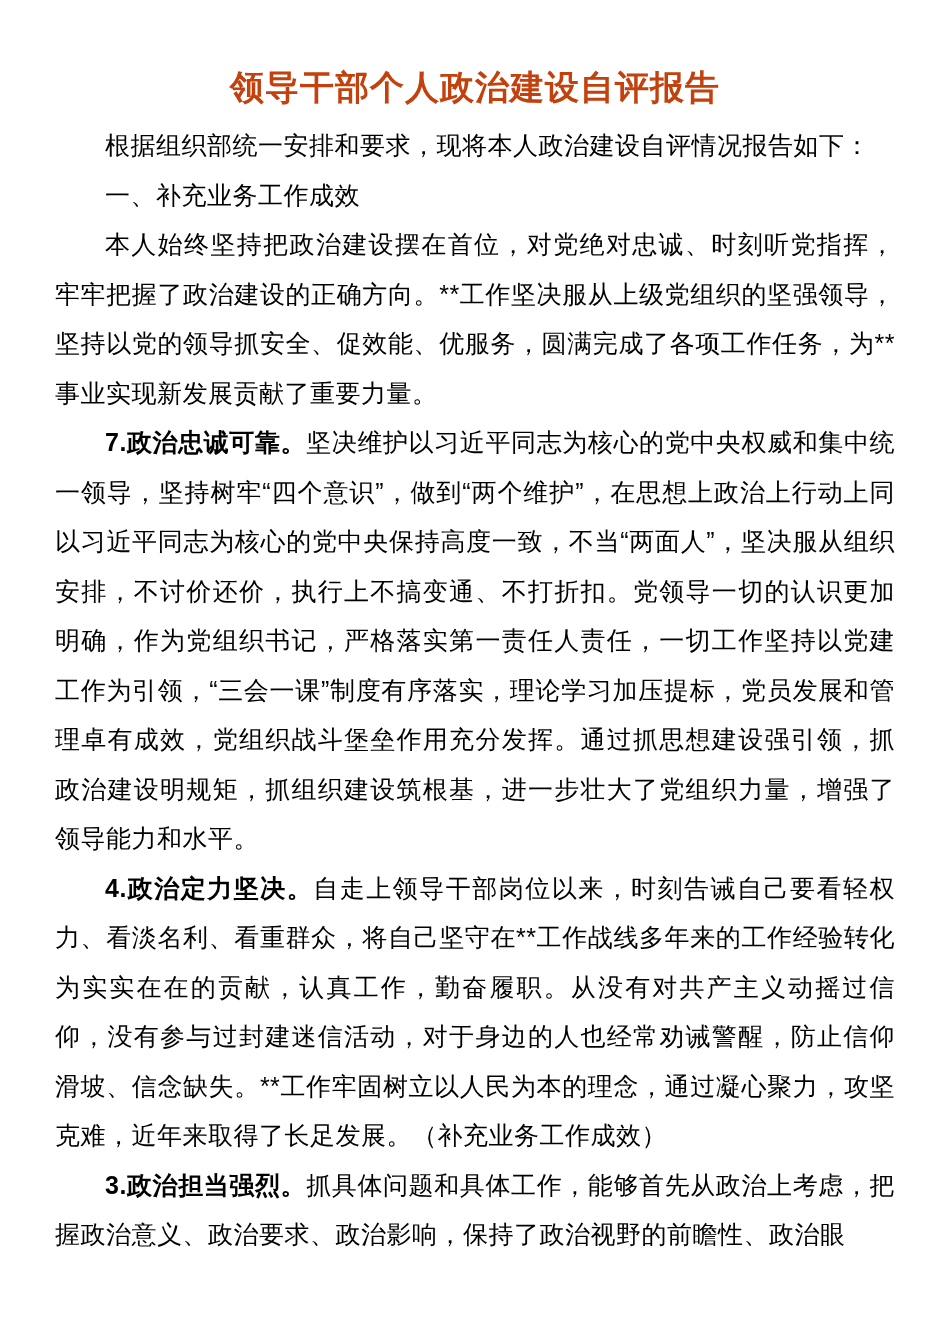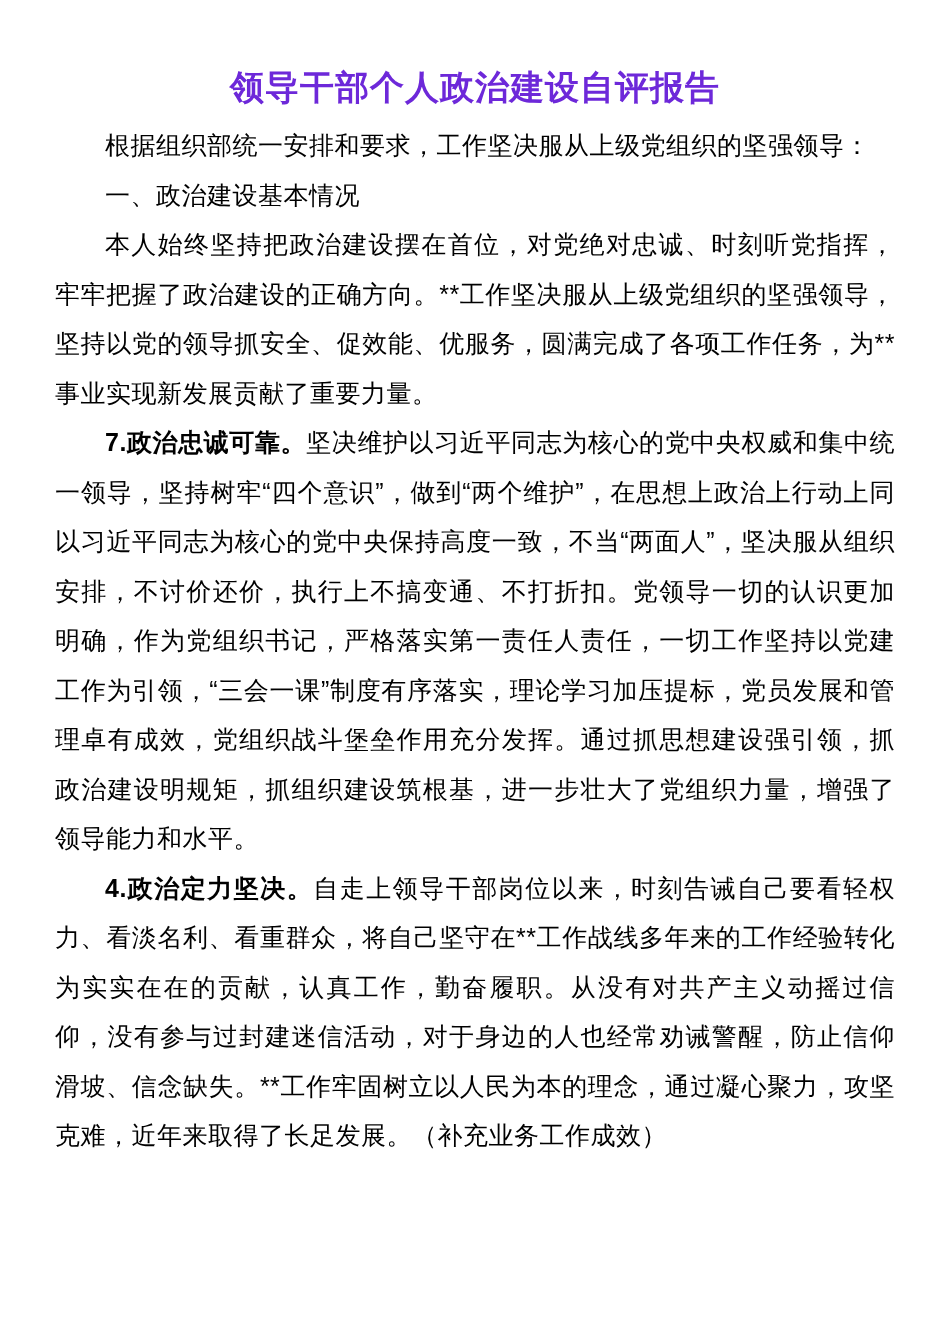--- a/index.html
+++ b/index.html
@@ -19,21 +19,21 @@
   .content {
     padding: 58px 55px 0 55px;
   }
   .doc-title {
     margin: 0 0 4px 0;
     font-size: 34px;
     line-height: 59px;
     font-weight: 700;
     text-align: center;
     letter-spacing: 1px;
-    color: #6d28d9;
+    color: #c2410c;
   }
   .para {
     margin: 0;
     font-size: 25px;
     line-height: 49.5px;
     text-align: justify;
     text-justify: inter-ideograph;
     text-indent: 2em;
     letter-spacing: 0.5px;
     color: #000000;
@@ -43,20 +43,21 @@
     font-weight: 700;
   }
 </style>
 </head>
 <body>
 
 <div class="page">
   <div class="content">
     <h1 class="doc-title">领导干部个人政治建设自评报告</h1>
     <div id="paragraphs">
-        <p class="para"><span>根据组织部统一安排和要求，工作坚决服从上级党组织的坚强领导：</span></p>
-        <p class="para"><span>一、政治建设基本情况</span></p>
+        <p class="para"><span>根据组织部统一安排和要求，现将本人政治建设自评情况报告如下：</span></p>
+        <p class="para"><span>一、补充业务工作成效</span></p>
         <p class="para"><span>本人始终坚持把政治建设摆在首位，对党绝对忠诚、时刻听党指挥，牢牢把握了政治建设的正确方向。**工作坚决服从上级党组织的坚强领导，坚持以党的领导抓安全、促效能、优服务，圆满完成了各项工作任务，为**事业实现新发展贡献了重要力量。</span></p>
         <p class="para"><strong>7.政治忠诚可靠。</strong><span>坚决维护以习近平同志为核心的党中央权威和集中统一领导，坚持树牢“四个意识”，做到“两个维护”，在思想上政治上行动上同以习近平同志为核心的党中央保持高度一致，不当“两面人”，坚决服从组织安排，不讨价还价，执行上不搞变通、不打折扣。党领导一切的认识更加明确，作为党组织书记，严格落实第一责任人责任，一切工作坚持以党建工作为引领，“三会一课”制度有序落实，理论学习加压提标，党员发展和管理卓有成效，党组织战斗堡垒作用充分发挥。通过抓思想建设强引领，抓政治建设明规矩，抓组织建设筑根基，进一步壮大了党组织力量，增强了领导能力和水平。</span></p>
         <p class="para"><strong>4.政治定力坚决。</strong><span>自走上领导干部岗位以来，时刻告诫自己要看轻权力、看淡名利、看重群众，将自己坚守在**工作战线多年来的工作经验转化为实实在在的贡献，认真工作，勤奋履职。从没有对共产主义动摇过信仰，没有参与过封建迷信活动，对于身边的人也经常劝诫警醒，防止信仰滑坡、信念缺失。**工作牢固树立以人民为本的理念，通过凝心聚力，攻坚克难，近年来取得了长足发展。（补充业务工作成效）</span></p>
+        <p class="para"><strong>3.政治担当强烈。</strong><span>抓具体问题和具体工作，能够首先从政治上考虑，把握政治意义、政治要求、政治影响，保持了政治视野的前瞻性、政治眼</span></p>
       </div>
   </div>
 </div>
 
 </body></html>

